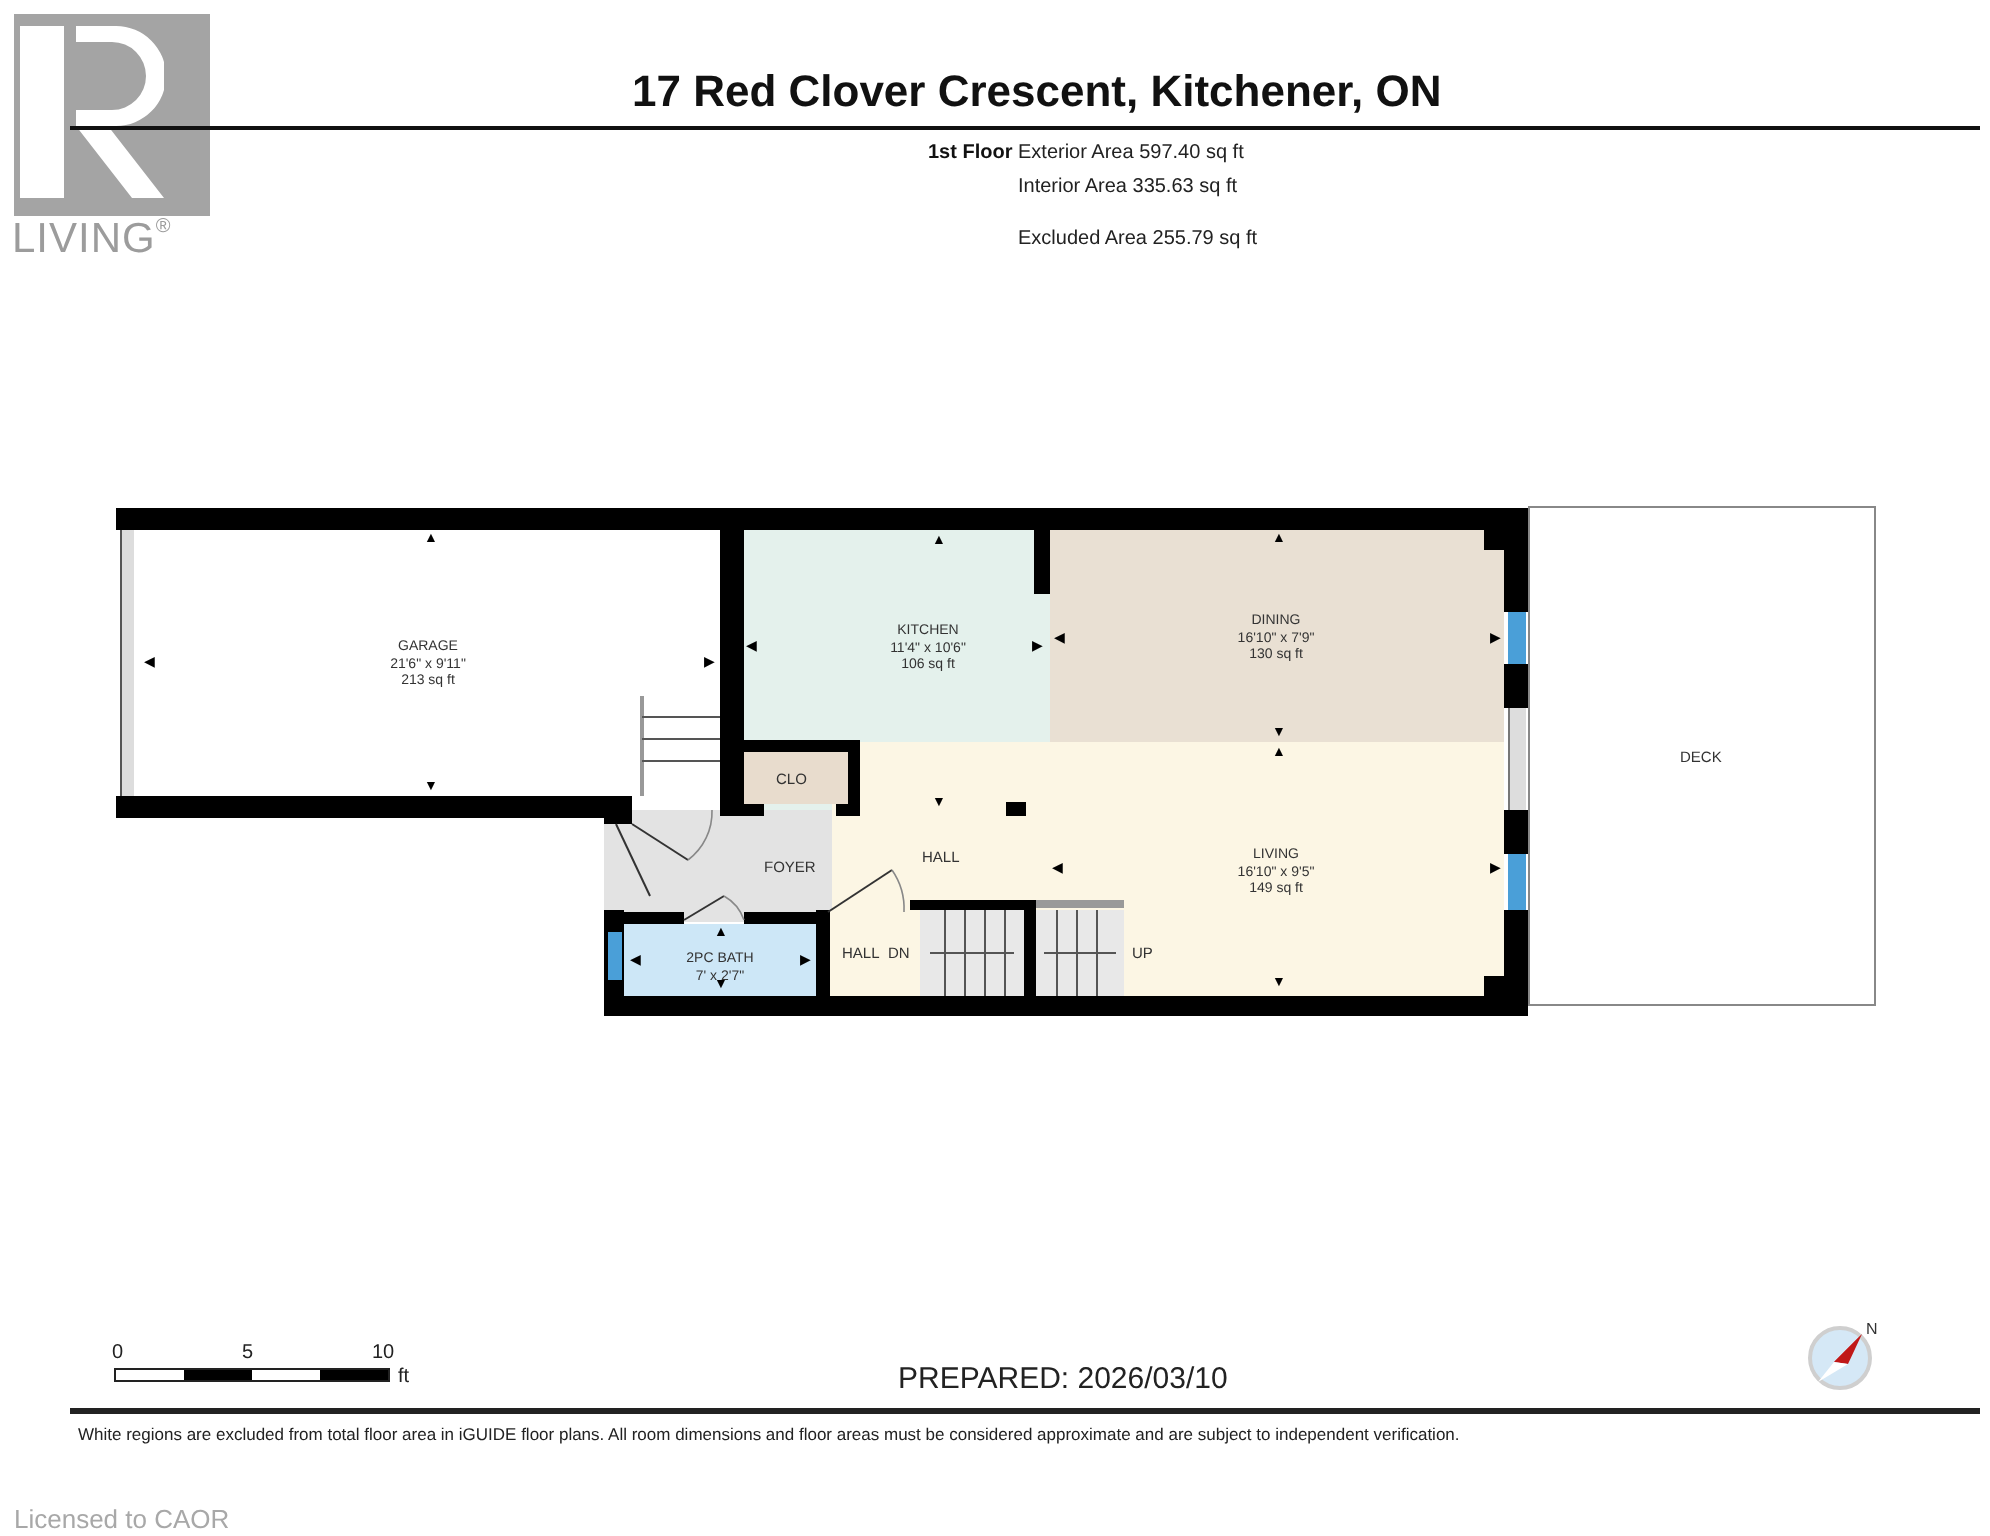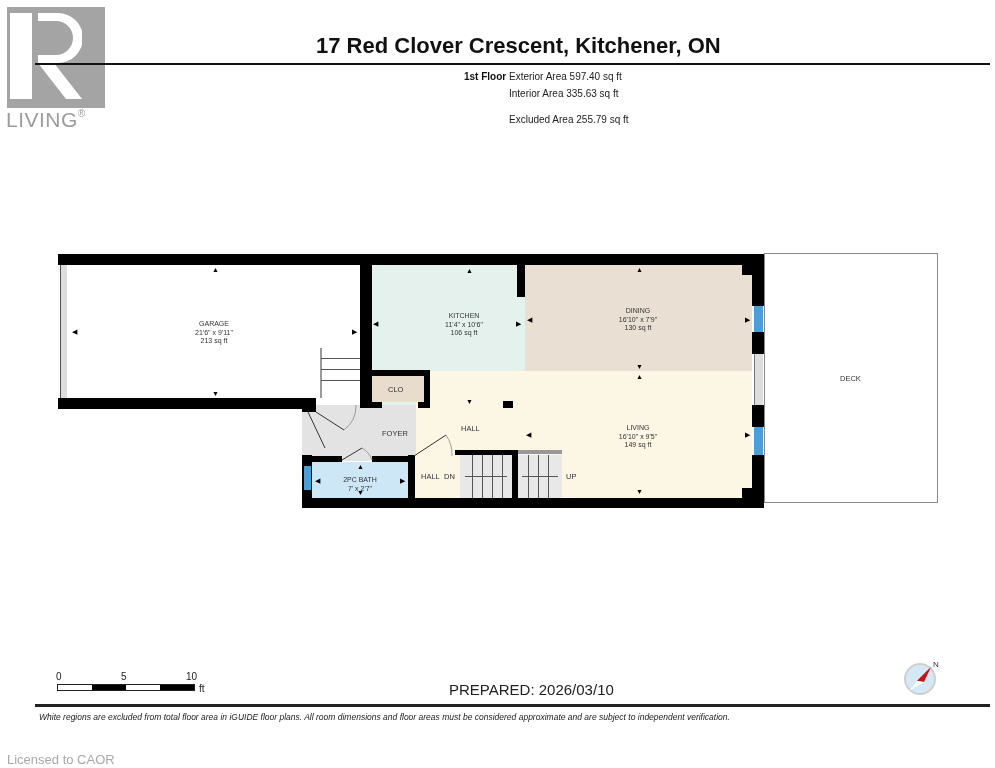--- a/index.html
+++ b/index.html
@@ -16,21 +16,21 @@
   .area-line { left:509px; font-size:10px; color:#222; }
   .room { position:absolute; }
   .wall { position:absolute; background:#000; }
   .room-label { position:absolute; text-align:center; font-size:7px; line-height:8.5px; color:#333; white-space:nowrap; transform:translateX(-50%); }
   .lbl-small { position:absolute; font-size:7.5px; color:#333; white-space:nowrap;text-align:center; }
   .arrow { position:absolute; font-size:7px; color:#000; line-height:7px; }
   .window-blue { position:absolute; background:#4a9fd8; }
   .scale-num { position:absolute; font-size:10px; color:#222; }
   .prepared { left:449px; top:681px; font-size:15px; color:#222; }
   .bottom-rule { left:35px; top:704px; width:955px; height:3px; background:#222; }
-  .disclaimer { left:39px; top:712px; font-size:8.5px; color:#222; white-space:nowrap;font-style:italic; }
+  .disclaimer { left:39px; top:712px; font-size:8.5px; color:#222; white-space:nowrap; }
   .licensed { left:7px; top:752px; font-size:13px; color:#a8a8a8; }
   .stair-line { position:absolute; background:#555; }
 </style>
 </head>
 <body>
 
 <div class="abs logo-box"></div>
 <svg class="abs logo-R" viewBox="0 0 72 86">
   <rect x="0" y="0" width="22" height="86" fill="#ffffff"></rect>
   <path d="M28 0 H48 A22 22 0 0 1 48 50 H44 L72 86 H56 L28 50 Z M28 8 V42 H46 A17 17 0 0 0 46 8 Z" fill="#ffffff"></path>

